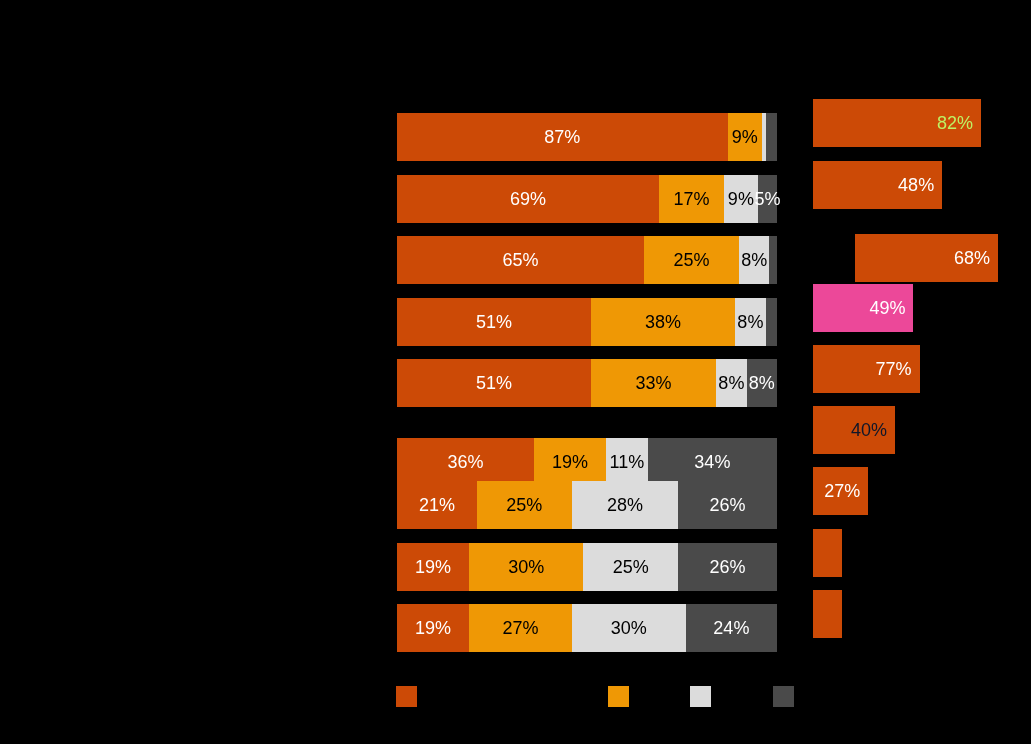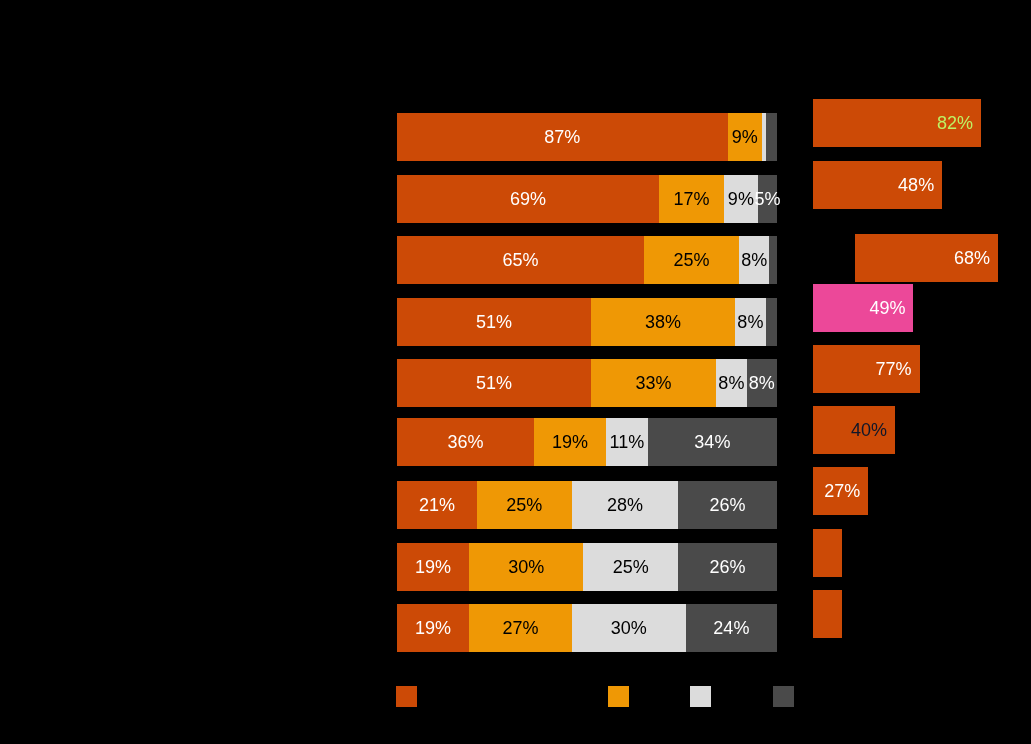--- a/index.html
+++ b/index.html
@@ -144,21 +144,21 @@
       </div>
       <div class="row" style="top: 222px; left: 0px; width: 1031px;">
         <div class="stack" style="left: 397px; width: 380px;"><div class="seg" style="width: 247px; background: rgb(204, 74, 6);"><span class="seg-label" style="color: rgb(255, 255, 255);">65%</span></div><div class="seg" style="width: 95px; background: rgb(239, 152, 5);"><span class="seg-label" style="color: rgb(0, 0, 0);">25%</span></div><div class="seg" style="width: 30.4px; background: rgb(220, 220, 220);"><span class="seg-label" style="color: rgb(0, 0, 0);">8%</span></div><div class="seg" style="width: 7.6px; background: rgb(74, 74, 74);"></div></div>
       </div>
       <div class="row" style="top: 284px; left: 0px; width: 1031px;">
         <div class="stack" style="left: 397px; width: 380px;"><div class="seg" style="width: 193.8px; background: rgb(204, 74, 6);"><span class="seg-label" style="color: rgb(255, 255, 255);">51%</span></div><div class="seg" style="width: 144.4px; background: rgb(239, 152, 5);"><span class="seg-label" style="color: rgb(0, 0, 0);">38%</span></div><div class="seg" style="width: 30.4px; background: rgb(220, 220, 220);"><span class="seg-label" style="color: rgb(0, 0, 0);">8%</span></div><div class="seg" style="width: 11.4px; background: rgb(74, 74, 74);"></div></div>
       </div>
       <div class="row" style="top: 345px; left: 0px; width: 1031px;">
         <div class="stack" style="left: 397px; width: 380px;"><div class="seg" style="width: 193.8px; background: rgb(204, 74, 6);"><span class="seg-label" style="color: rgb(255, 255, 255);">51%</span></div><div class="seg" style="width: 125.4px; background: rgb(239, 152, 5);"><span class="seg-label" style="color: rgb(0, 0, 0);">33%</span></div><div class="seg" style="width: 30.4px; background: rgb(220, 220, 220);"><span class="seg-label" style="color: rgb(0, 0, 0);">8%</span></div><div class="seg" style="width: 30.4px; background: rgb(74, 74, 74);"><span class="seg-label" style="color: rgb(255, 255, 255);">8%</span></div></div>
       </div>
-      <div class="row" style="top: 404px; left: 0px; width: 1031px; text-decoration: underline;">
+      <div class="row" style="top: 424px; left: 0px; width: 1031px; text-decoration: underline;">
         <div class="stack" style="left: 397px; width: 380px;"><div class="seg" style="width: 136.8px; background: rgb(204, 74, 6);"><span class="seg-label" style="color: rgb(255, 255, 255);">36%</span></div><div class="seg" style="width: 72.2px; background: rgb(239, 152, 5);"><span class="seg-label" style="color: rgb(0, 0, 0);">19%</span></div><div class="seg" style="width: 41.8px; background: rgb(220, 220, 220);"><span class="seg-label" style="color: rgb(0, 0, 0);">11%</span></div><div class="seg" style="width: 129.2px; background: rgb(74, 74, 74);"><span class="seg-label" style="color: rgb(255, 255, 255);">34%</span></div></div>
       </div>
       <div class="row" style="top: 467px; left: 0px; width: 1031px;">
         <div class="stack" style="left: 397px; width: 380px;"><div class="seg" style="width: 79.8px; background: rgb(204, 74, 6);"><span class="seg-label" style="color: rgb(255, 255, 255);">21%</span></div><div class="seg" style="width: 95px; background: rgb(239, 152, 5);"><span class="seg-label" style="color: rgb(0, 0, 0);">25%</span></div><div class="seg" style="width: 106.4px; background: rgb(220, 220, 220);"><span class="seg-label" style="color: rgb(0, 0, 0);">28%</span></div><div class="seg" style="width: 98.8px; background: rgb(74, 74, 74);"><span class="seg-label" style="color: rgb(255, 255, 255);">26%</span></div></div>
       </div>
       <div class="row" style="top: 529px; left: 0px; width: 1031px;">
         <div class="stack" style="left: 397px; width: 380px;"><div class="seg" style="width: 72.2px; background: rgb(204, 74, 6);"><span class="seg-label" style="color: rgb(255, 255, 255);">19%</span></div><div class="seg" style="width: 114px; background: rgb(239, 152, 5);"><span class="seg-label" style="color: rgb(0, 0, 0);">30%</span></div><div class="seg" style="width: 95px; background: rgb(220, 220, 220);"><span class="seg-label" style="color: rgb(0, 0, 0);">25%</span></div><div class="seg" style="width: 98.8px; background: rgb(74, 74, 74);"><span class="seg-label" style="color: rgb(255, 255, 255);">26%</span></div></div>
       </div>
       <div class="row" style="top: 590px; left: 0px; width: 1031px;">
         <div class="stack" style="left: 397px; width: 380px;"><div class="seg" style="width: 72.2px; background: rgb(204, 74, 6);"><span class="seg-label" style="color: rgb(255, 255, 255);">19%</span></div><div class="seg" style="width: 102.6px; background: rgb(239, 152, 5);"><span class="seg-label" style="color: rgb(0, 0, 0);">27%</span></div><div class="seg" style="width: 114px; background: rgb(220, 220, 220);"><span class="seg-label" style="color: rgb(0, 0, 0);">30%</span></div><div class="seg" style="width: 91.2px; background: rgb(74, 74, 74);"><span class="seg-label" style="color: rgb(255, 255, 255);">24%</span></div></div>

